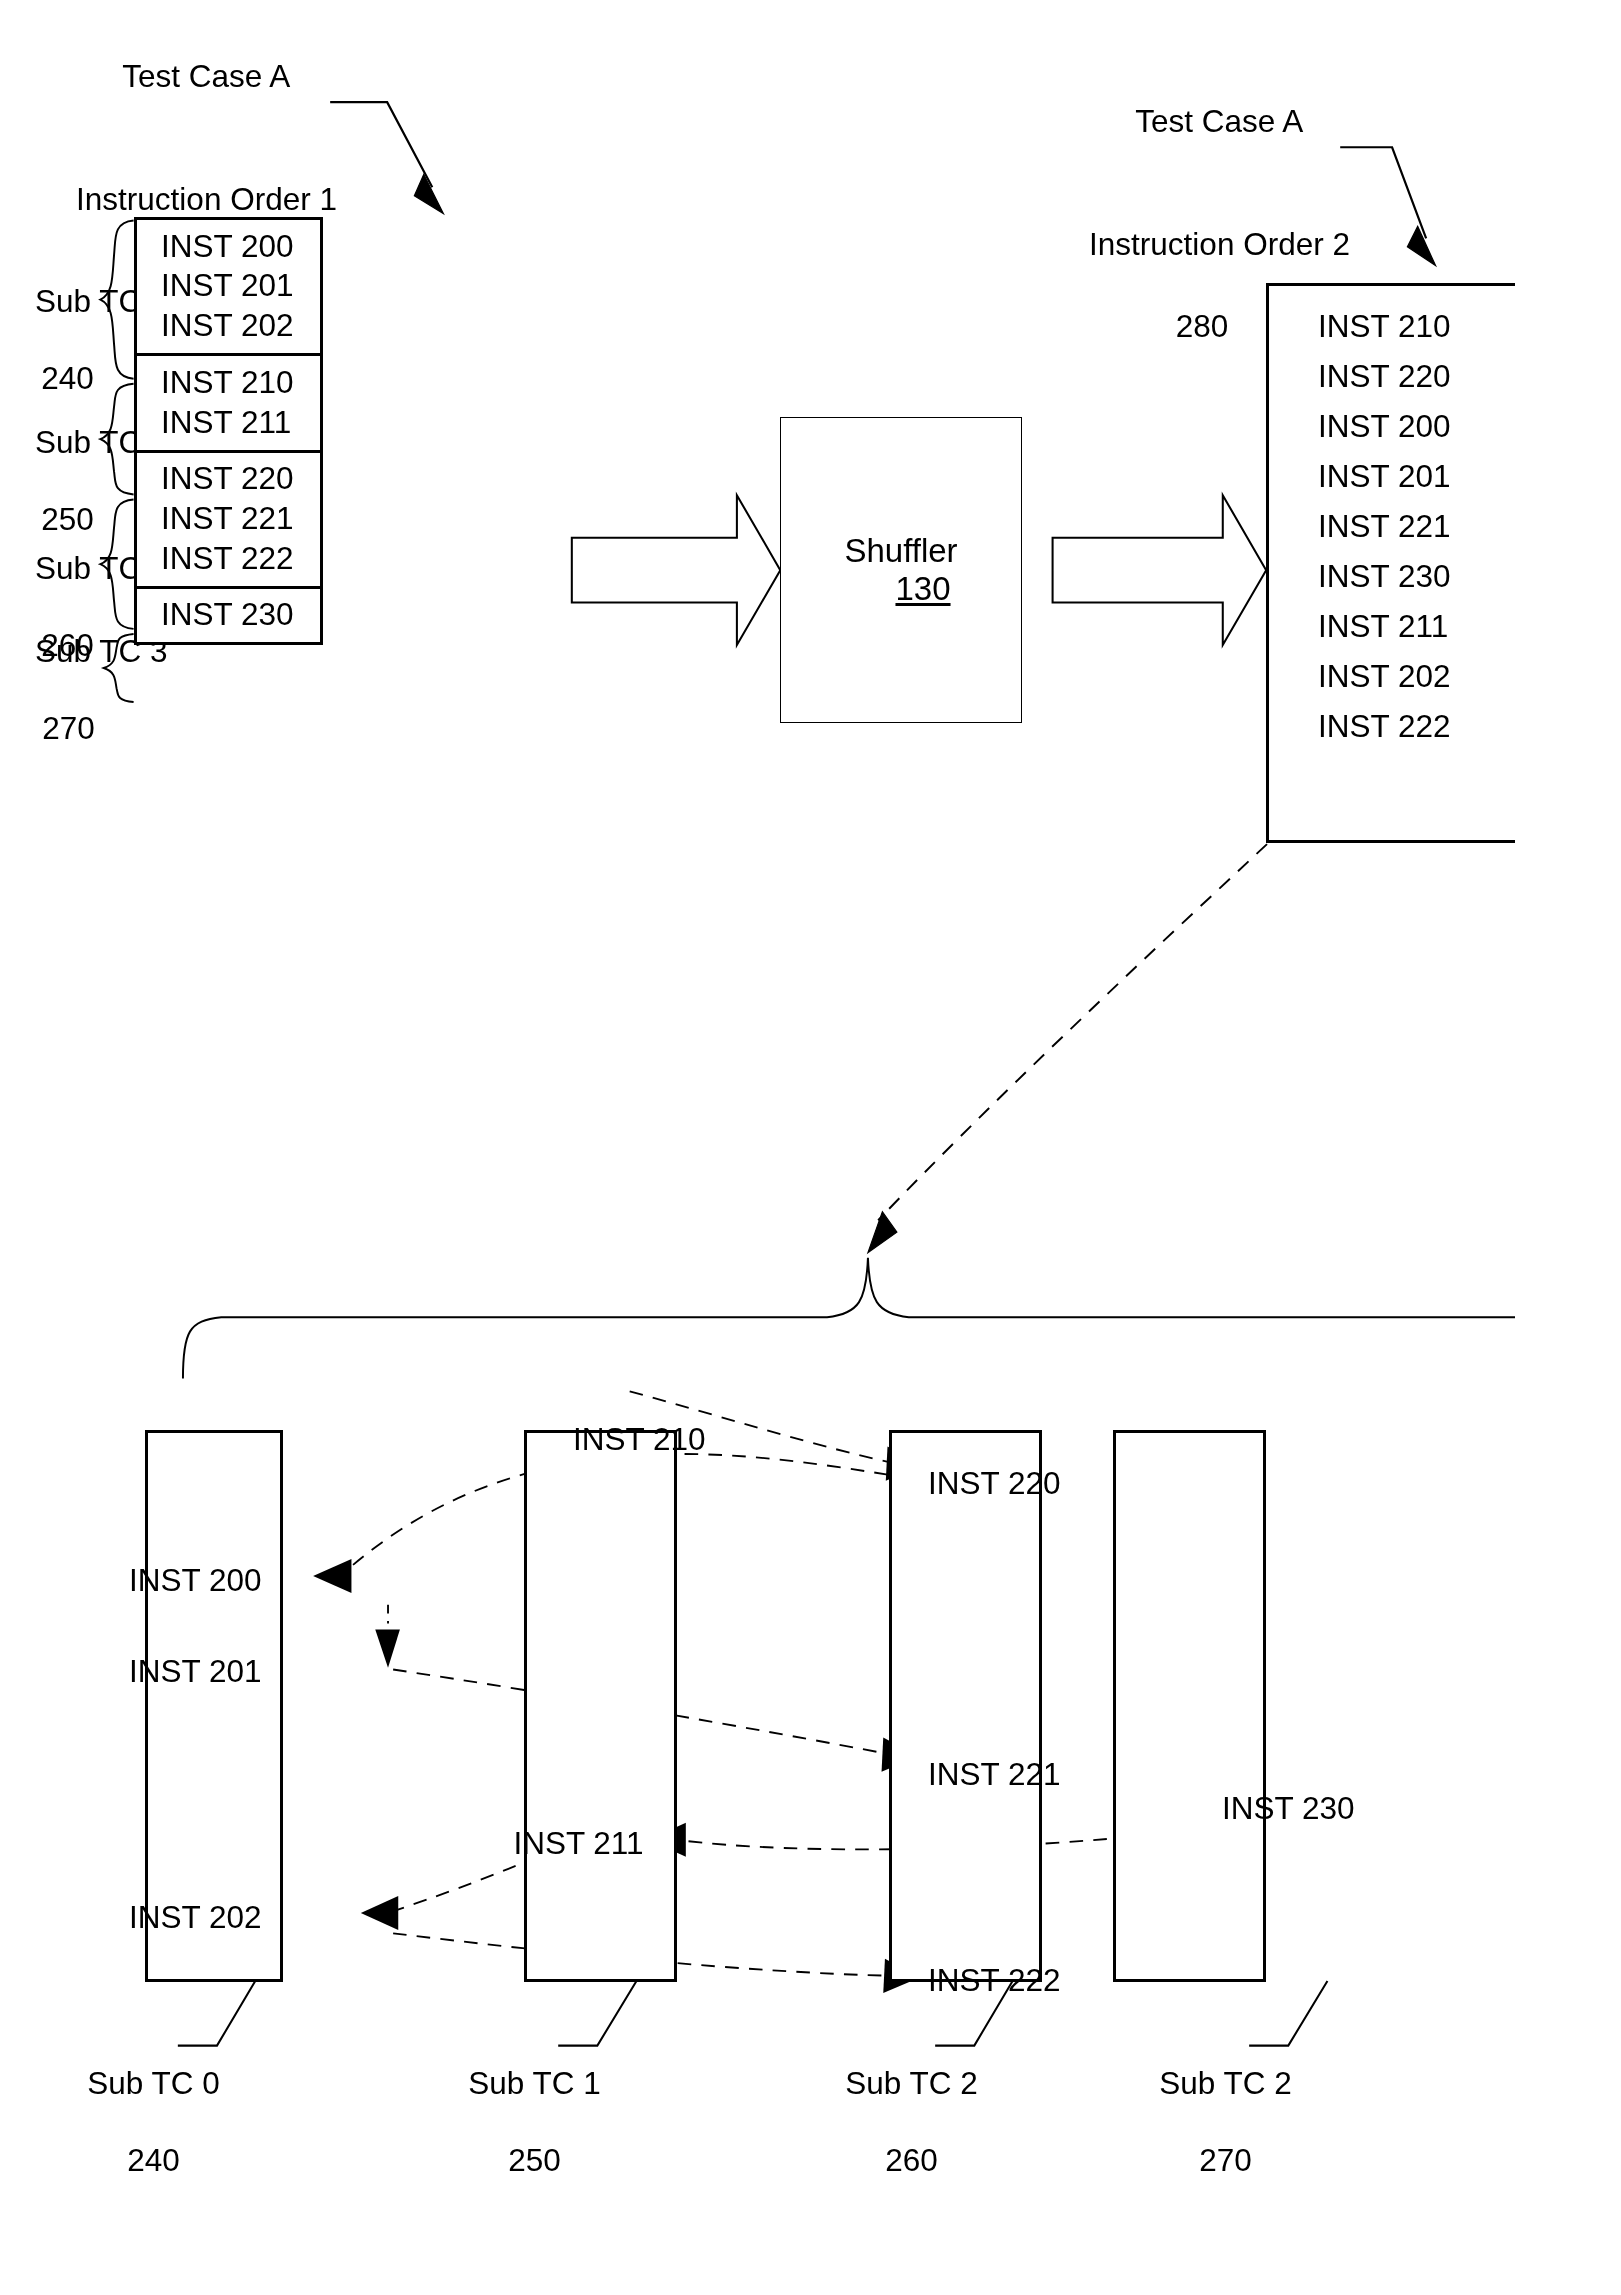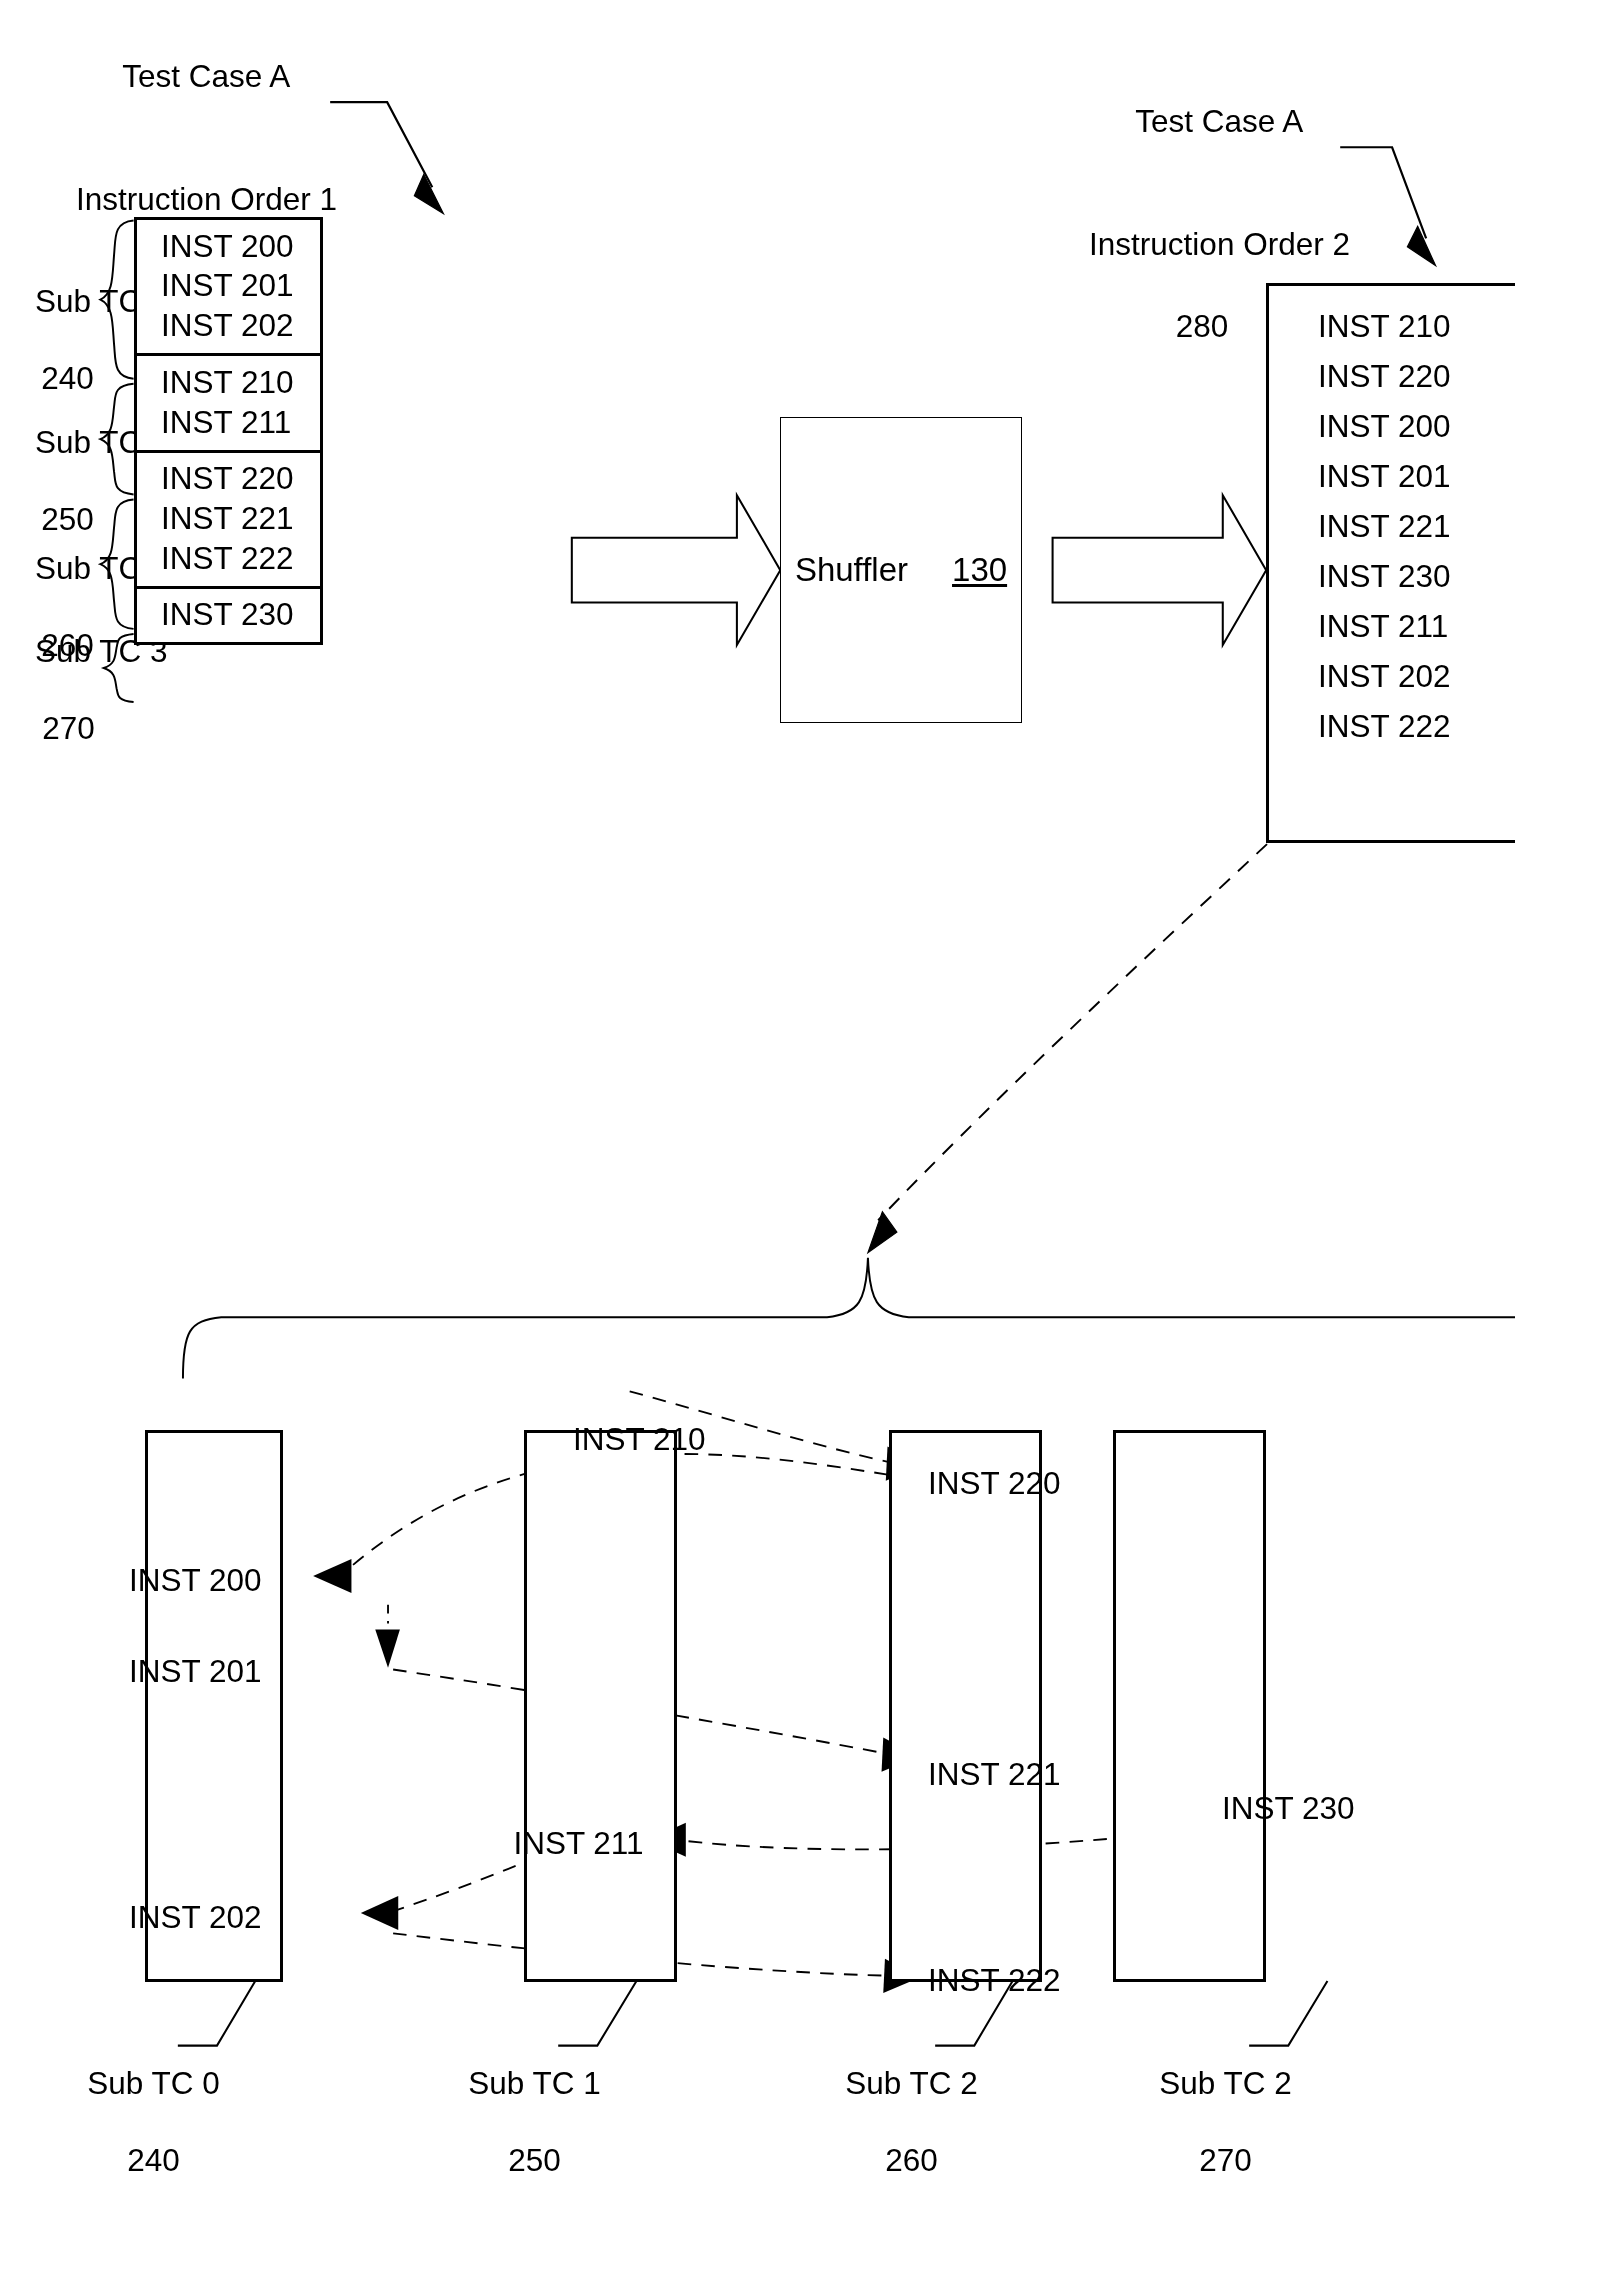--- a/index.html
+++ b/index.html
@@ -86,21 +86,21 @@
   .shuffler {
     position: absolute;
     left: 780px;
     top: 417px;
     width: 242px;
     height: 306px;
     border: 1.7px solid #000;
     box-sizing: border-box;
     background: #fff;
     display: flex;
-    flex-direction: row;
+    flex-direction: column;
     align-items: center;
     justify-content: center;
   }
   .shuffler .s-name { font-size: 33px; line-height: 1.15; }
   .shuffler .s-num  { font-size: 33px; line-height: 1.15; text-decoration: underline; text-underline-offset: 3.4px; margin-left: 44px; }
 
   
   .subcol {
     position: absolute;
     border: 3.4px solid #000;

